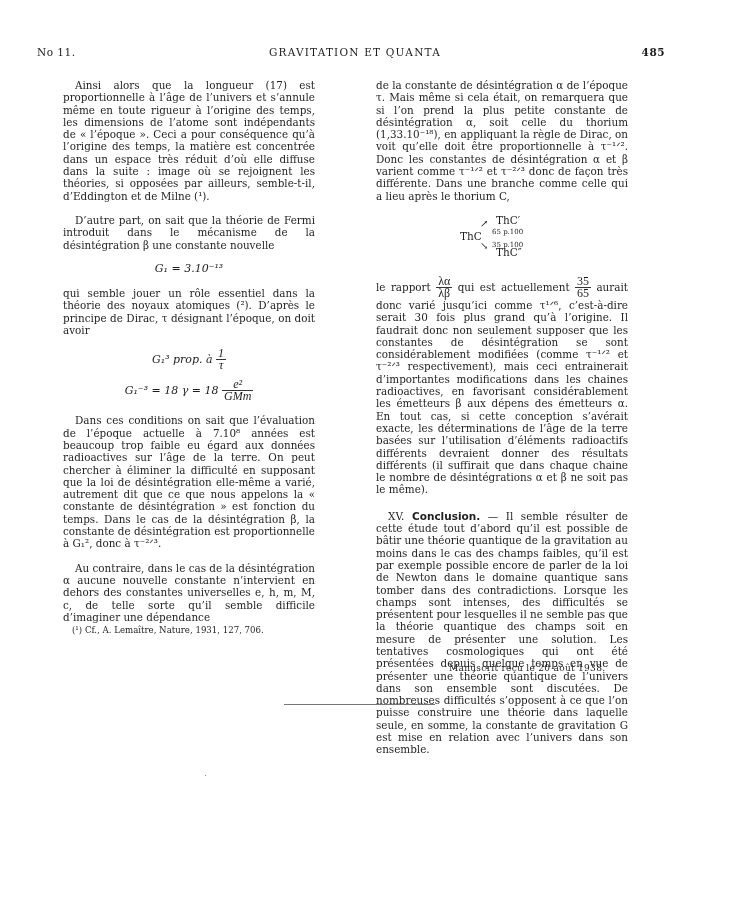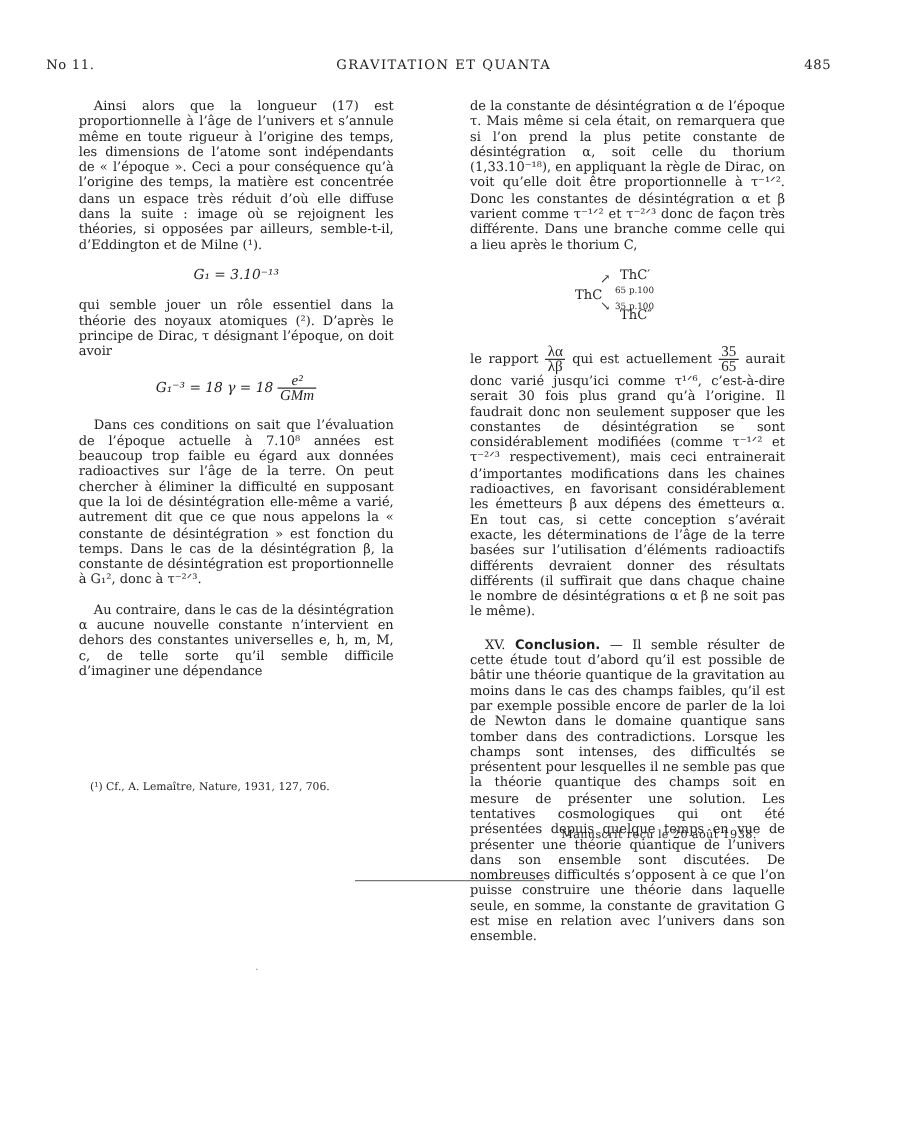--- a/index.html
+++ b/index.html
@@ -2,21 +2,21 @@
 <html><head>
 <meta charset="utf-8">
 <style>
   html, body { margin: 0; padding: 0; background: #ffffff; }
   body { width: 734px; height: 900px; position: relative; overflow: hidden;
          font-family: "DejaVu Serif", "Liberation Serif", serif; color: #1e1e1e; }
   .header { position: absolute; top: 46px; left: 37px; width: 628px; height: 14px;
             font-size: 10.5px; letter-spacing: 0.5px; }
   .header .issue { position: absolute; left: 0; top: 0; }
   .header .title { position: absolute; left: 232px; top: 0; letter-spacing: 1.2px; }
-  .header .page { position: absolute; right: 0; top: 0; }
+  .header .page { position: absolute; right: 0; top: 0; font-weight: bold; }
   .col { position: absolute; top: 67px; width: 276px; font-size: 10.4px; line-height: 12.3px;
          text-align: justify; }
   .col-left { left: 51px; }
   .col-right { left: 364px; }
   .col p { margin: 12px; text-indent: 12px; }
   .col p.noindent { text-indent: 0; }
   .eq { text-align: center; font-style: italic; margin: 8px 0 8px 0; font-size: 11px; }
   .frac { display: inline-block; vertical-align: middle; text-align: center; font-size: 12px; line-height: 11px; font-family: Liberation Serif, serif; }
   .frac .num { display: block; border-bottom: 1px solid #333; padding: 0 2px; }
   .frac .den { display: block; padding: 0 2px; }
@@ -38,22 +38,30 @@
 <body>
 
 <div class="header">
   <span class="issue">No 11.</span>
   <span class="title">GRAVITATION  ET  QUANTA</span>
   <span class="page">485</span>
 </div>
 
 <div class="col col-left">
   <p>Ainsi alors que la longueur (17) est proportionnelle à l’âge de l’univers et s’annule même en toute rigueur à l’origine des temps, les dimensions de l’atome sont indépendants de « l’époque ». Ceci a pour conséquence qu’à l’origine des temps, la matière est concentrée dans un espace très réduit d’où elle diffuse dans la suite : image où se rejoignent les théories, si opposées par ailleurs, semble-t-il, d’Eddington et de Milne (¹).</p>
+  <p>D’autre part, on sait que la théorie de Fermi introduit dans le mécanisme de la désintégration β une constante nouvelle</p>
   <div class="eq">G₁ = 3.10⁻¹³</div>
   <p class="noindent">qui semble jouer un rôle essentiel dans la théorie des noyaux atomiques (²). D’après le principe de Dirac, τ désignant l’époque, on doit avoir</p>
+  <div class="eq">
+    <span>G₁³ prop. à</span>
+    <span class="frac">
+      <span class="num">1</span>
+      <span class="den">τ</span>
+    </span>
+  </div>
   <div class="eq">
     <span>G₁⁻³ = 18 γ = 18</span>
     <span class="frac">
       <span class="num">e²</span>
       <span class="den">GMm</span>
     </span>
   </div>
   <p>Dans ces conditions on sait que l’évaluation de l’époque actuelle à 7.10⁸ années est beaucoup trop faible eu égard aux données radioactives sur l’âge de la terre. On peut chercher à éliminer la difficulté en supposant que la loi de désintégration elle-même a varié, autrement dit que ce que nous appelons la « constante de désintégration » est fonction du temps. Dans le cas de la désintégration β, la constante de désintégration est proportionnelle à G₁², donc à τ⁻²ᐟ³.</p>
   <p>Au contraire, dans le cas de la désintégration α aucune nouvelle constante n’intervient en dehors des constantes universelles e, h, m, M, c, de telle sorte qu’il semble difficile d’imaginer une dépendance</p>
 </div>

